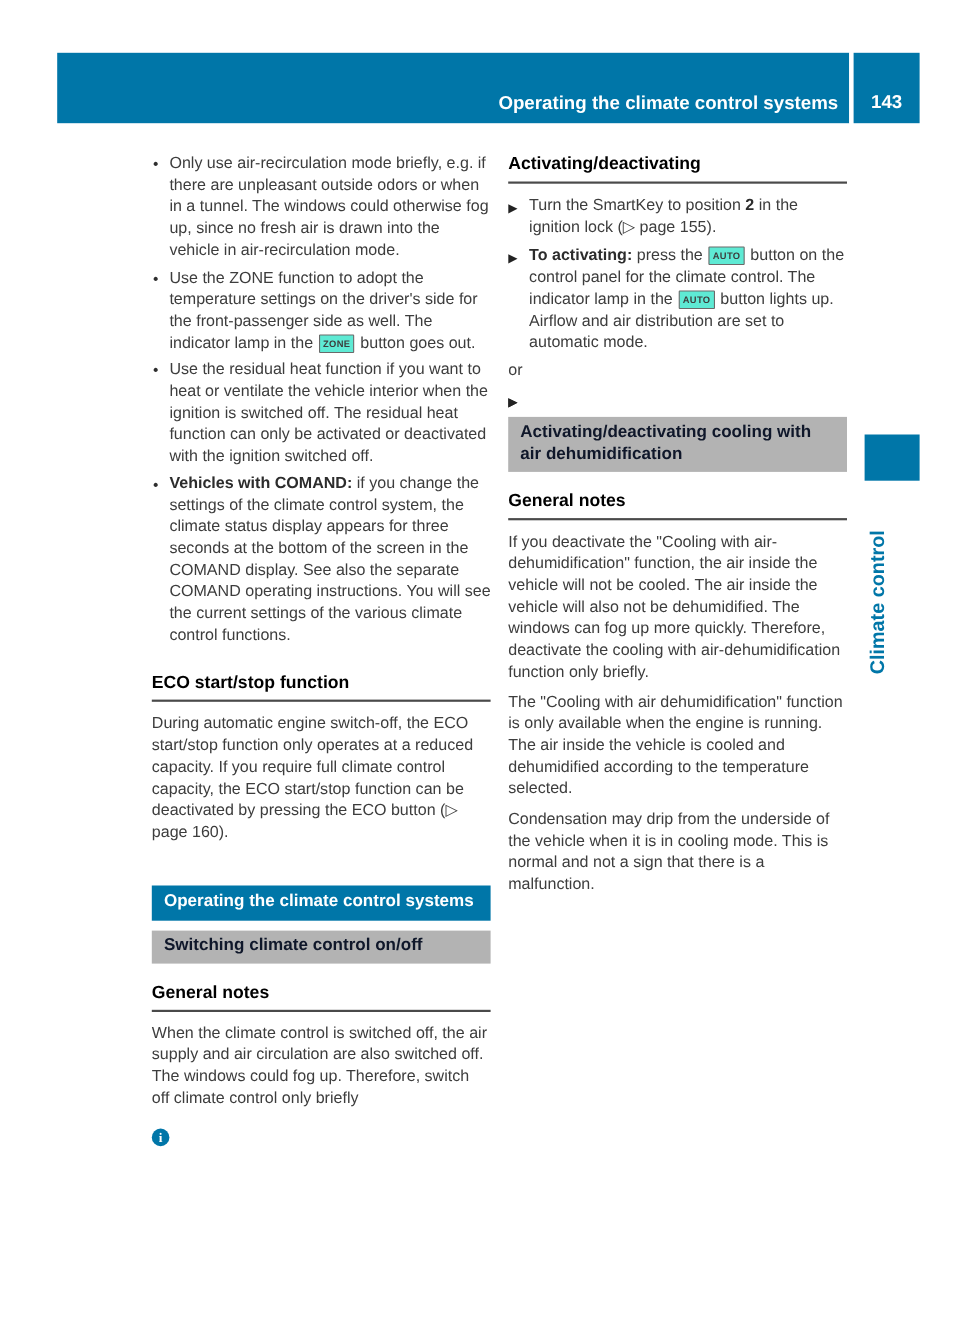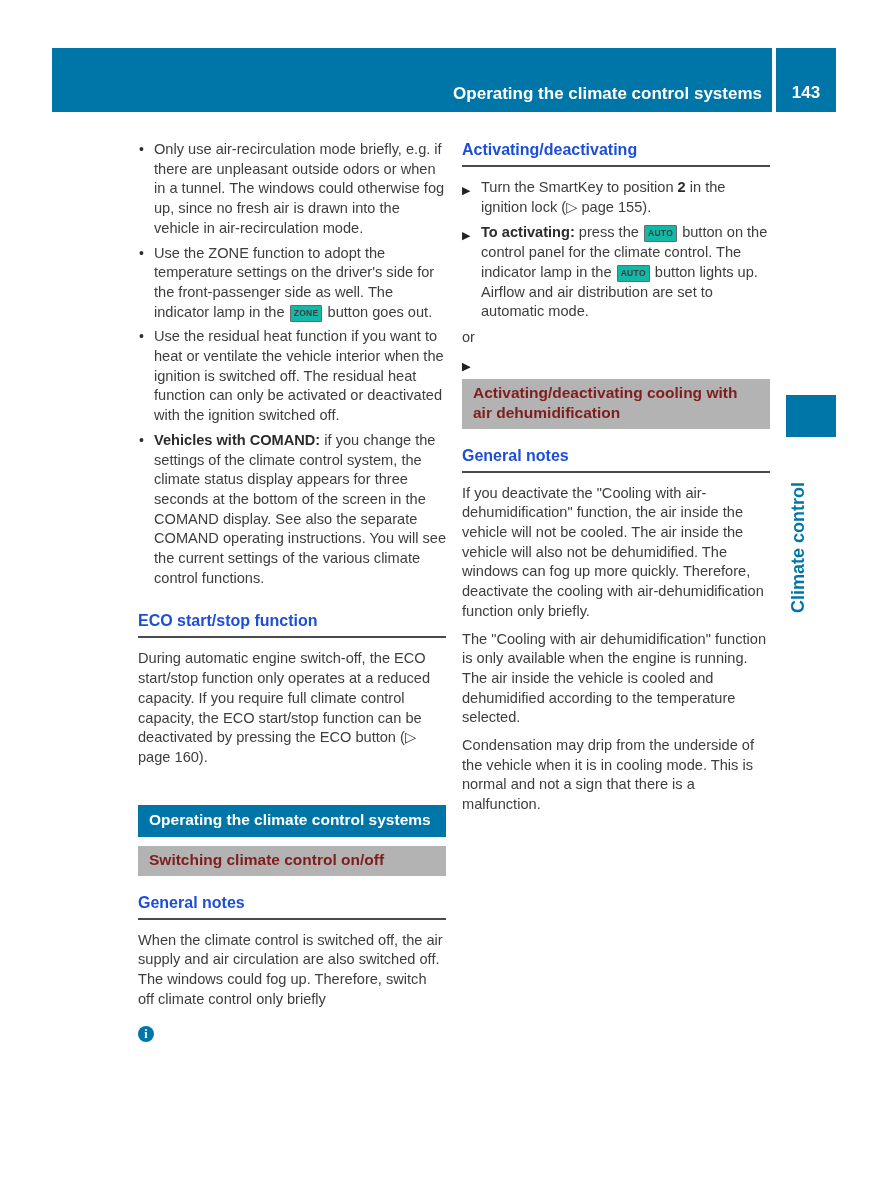--- a/index.html
+++ b/index.html
@@ -55,46 +55,46 @@
 
   .bullet { position:relative; padding-left:16px; margin-bottom:5px; }
   .bullet > .marker { position:absolute; left:1px; top:0; font-size:14px; color:#2e2e2e; }
 
   .step { position:relative; padding-left:19px; margin-bottom:6px; }
   .step > .marker { position:absolute; left:0; top:3px; font-size:11px; color:#222222; }
 
   .or-line { margin:2px 0 6px 0; }
 
   .rule-heading {
-    font-weight:bold; font-size:16px; color:#1d4ed8; line-height:20px;
+    font-weight:bold; font-size:16px; color:#000000; line-height:20px;
     border-bottom:2px solid #4a4a4a;
     padding-bottom:5px; margin-bottom:11px;
   }
 
   .chapter-block {
     background:#0076a8; color:#ffffff; font-weight:bold;
     font-size:15.5px; line-height:20px;
     padding:5px 11px 7px 11px;
   }
   .sub-block {
-    background:#b3b3b3; color:#7f1d1d; font-weight:bold;
+    background:#b3b3b3; color:#0f172a; font-weight:bold;
     font-size:15.5px; line-height:20px;
     padding:4px 11px 6px 11px;
   }
 
   p.body-p { margin:0 0 8px 0; }
 
   .keycap {
     display:inline-block;
     border:1px solid #6a6a6a;
     padding:0 4px;
     font-size:12.5px; line-height:16px;
     color:#3d3d3d;
     border-radius:1px;
-    background:#14b8a6;
+    background:#5eead4;
     margin:0 1px;
   }
   .keycap-sm {
     font-size:8.5px; font-weight:bold; letter-spacing:0.3px;
     line-height:13px; padding:1px 3px;
     vertical-align:1px;
   }
 
   .info-note { position:relative; padding-left:25px; margin-top:14px; }
   .info-icon {

